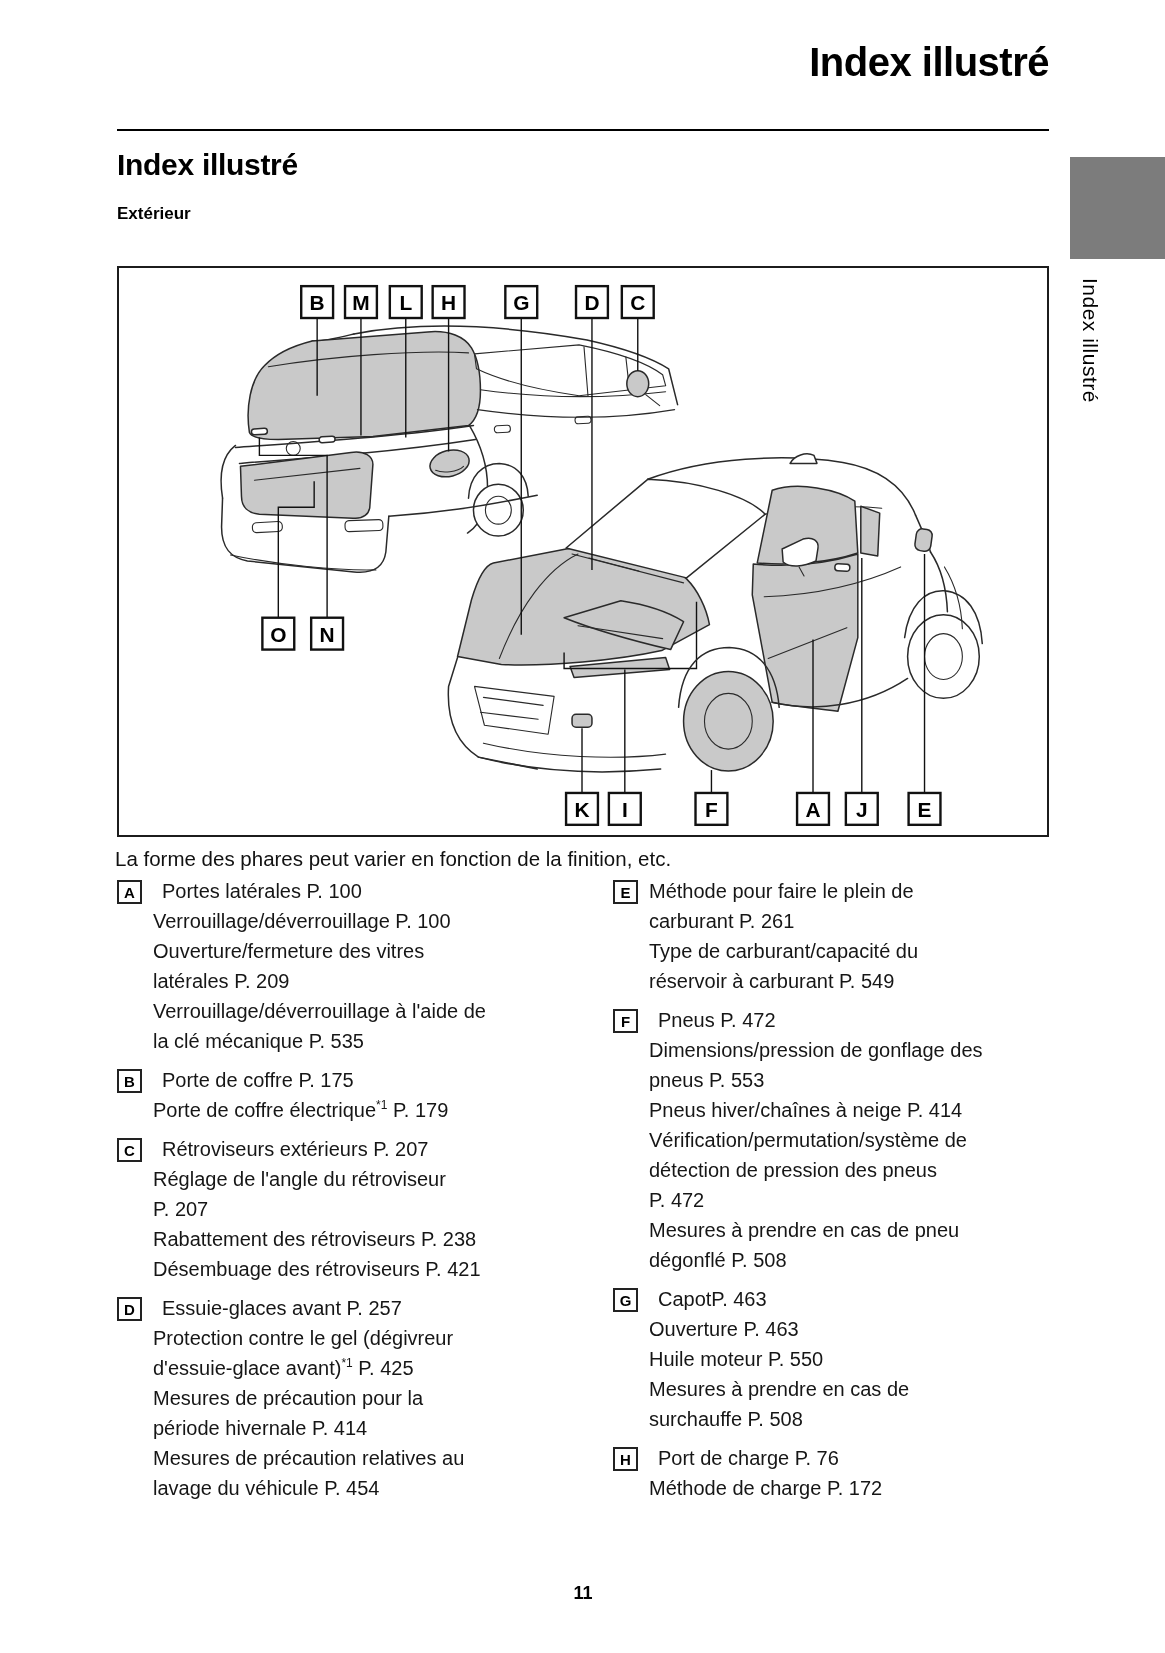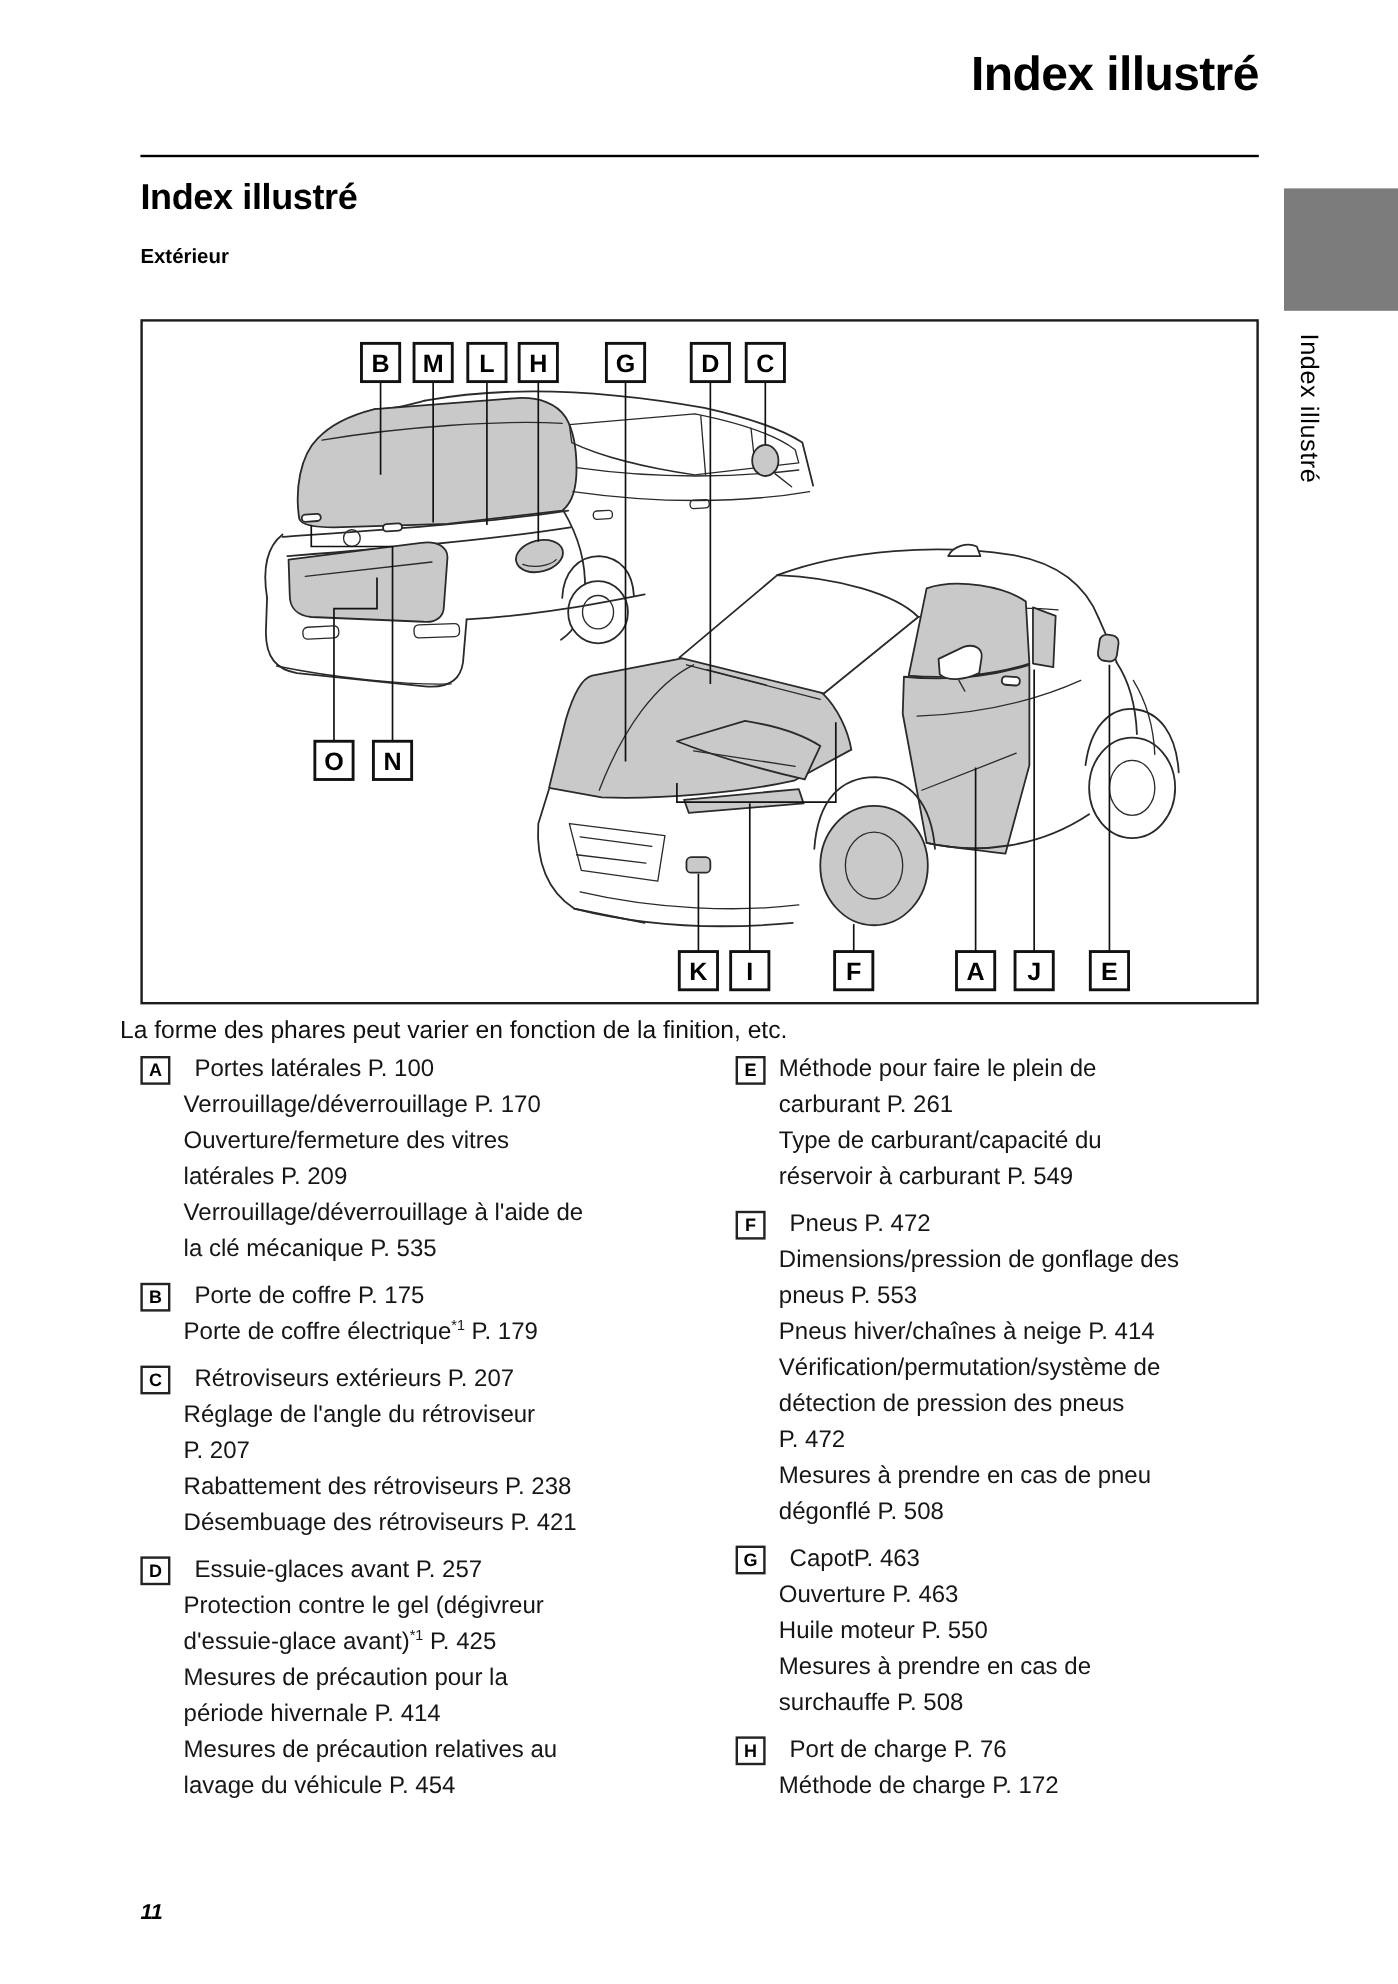--- a/index.html
+++ b/index.html
@@ -55,21 +55,21 @@
   .st   {stroke:var(--line);stroke-width:1.5;fill:none;stroke-linecap:round;stroke-linejoin:round;}
   .st2  {stroke:var(--line);stroke-width:1.1;fill:none;stroke-linecap:round;stroke-linejoin:round;}
   .shade{fill:var(--car-shade);stroke:var(--line);stroke-width:1.5;stroke-linejoin:round;}
   .wht  {fill:#ffffff;stroke:var(--line);stroke-width:1.5;stroke-linejoin:round;}
   .under{fill:#ffffff;stroke:none;}
   .leader{stroke:#111;stroke-width:1.4;fill:none;}
   .lblbox{fill:#ffffff;stroke:#111;stroke-width:2.4;}
   .lbltxt{font-family:"Liberation Sans",sans-serif;font-size:21px;font-weight:700;fill:#000;text-anchor:middle;}
 
   .caption{
-    position:absolute;left:100px;top:847px;width:934px;
+    position:absolute;left:115px;top:847px;width:934px;
     font-size:20.5px;color:#111;
   }
 
   .col{position:absolute;top:876px;}
   .col-left {left:117px;width:460px;}
   .col-right{left:613px;width:436px;}
 
   .entry{display:flex;align-items:flex-start;margin-bottom:9px;}
   .entry:first-child{margin-top:0;}
   .badge{
@@ -77,22 +77,22 @@
     font-size:15px;font-weight:700;color:#000;
     display:flex;align-items:center;justify-content:center;
     margin-top:4px;background:#fff;
   }
   .lines{margin-left:11px;font-size:20px;line-height:30px;color:#161616;}
   .item{white-space:pre-line;}
   .item.first{padding-left:9px;}
   .item sup{font-size:12px;line-height:0;}
 
   .page-number{
-    position:absolute;left:117px;top:1583px;width:932px;text-align:left;
-    font-size:18px;font-weight:700;color:#000;font-style:italic;
+    position:absolute;left:117px;top:1583px;width:932px;text-align:center;
+    font-size:18px;font-weight:700;color:#000;
   }
 </style>
 </head>
 <body>
 
 <div class="page">
 
   <div class="doc-title">Index illustré</div>
   <div class="rule"></div>
   <div class="section-title">Index illustré</div>
@@ -287,21 +287,21 @@
     </svg>
   </div>
 
   <div class="caption">La forme des phares peut varier en fonction de la finition, etc.</div>
 
   <div class="col col-left" id="col-0">
       <div class="entry">
         <span class="badge">A</span>
         <div class="lines">
           <div class="item first">Portes latérales P. 100</div>
-          <div class="item">Verrouillage/déverrouillage P. 170</div>
+          <div class="item">Verrouillage/déverrouillage P. 100</div>
           <div class="item">Ouverture/fermeture des vitres<br>latérales P. 209</div>
           <div class="item">Verrouillage/déverrouillage à l'aide de<br>la clé mécanique P. 535</div>
         </div>
       </div>
       <div class="entry">
         <span class="badge">B</span>
         <div class="lines">
           <div class="item first">Porte de coffre P. 175</div>
           <div class="item">Porte de coffre électrique<sup>*1</sup> P. 179</div>
         </div>

